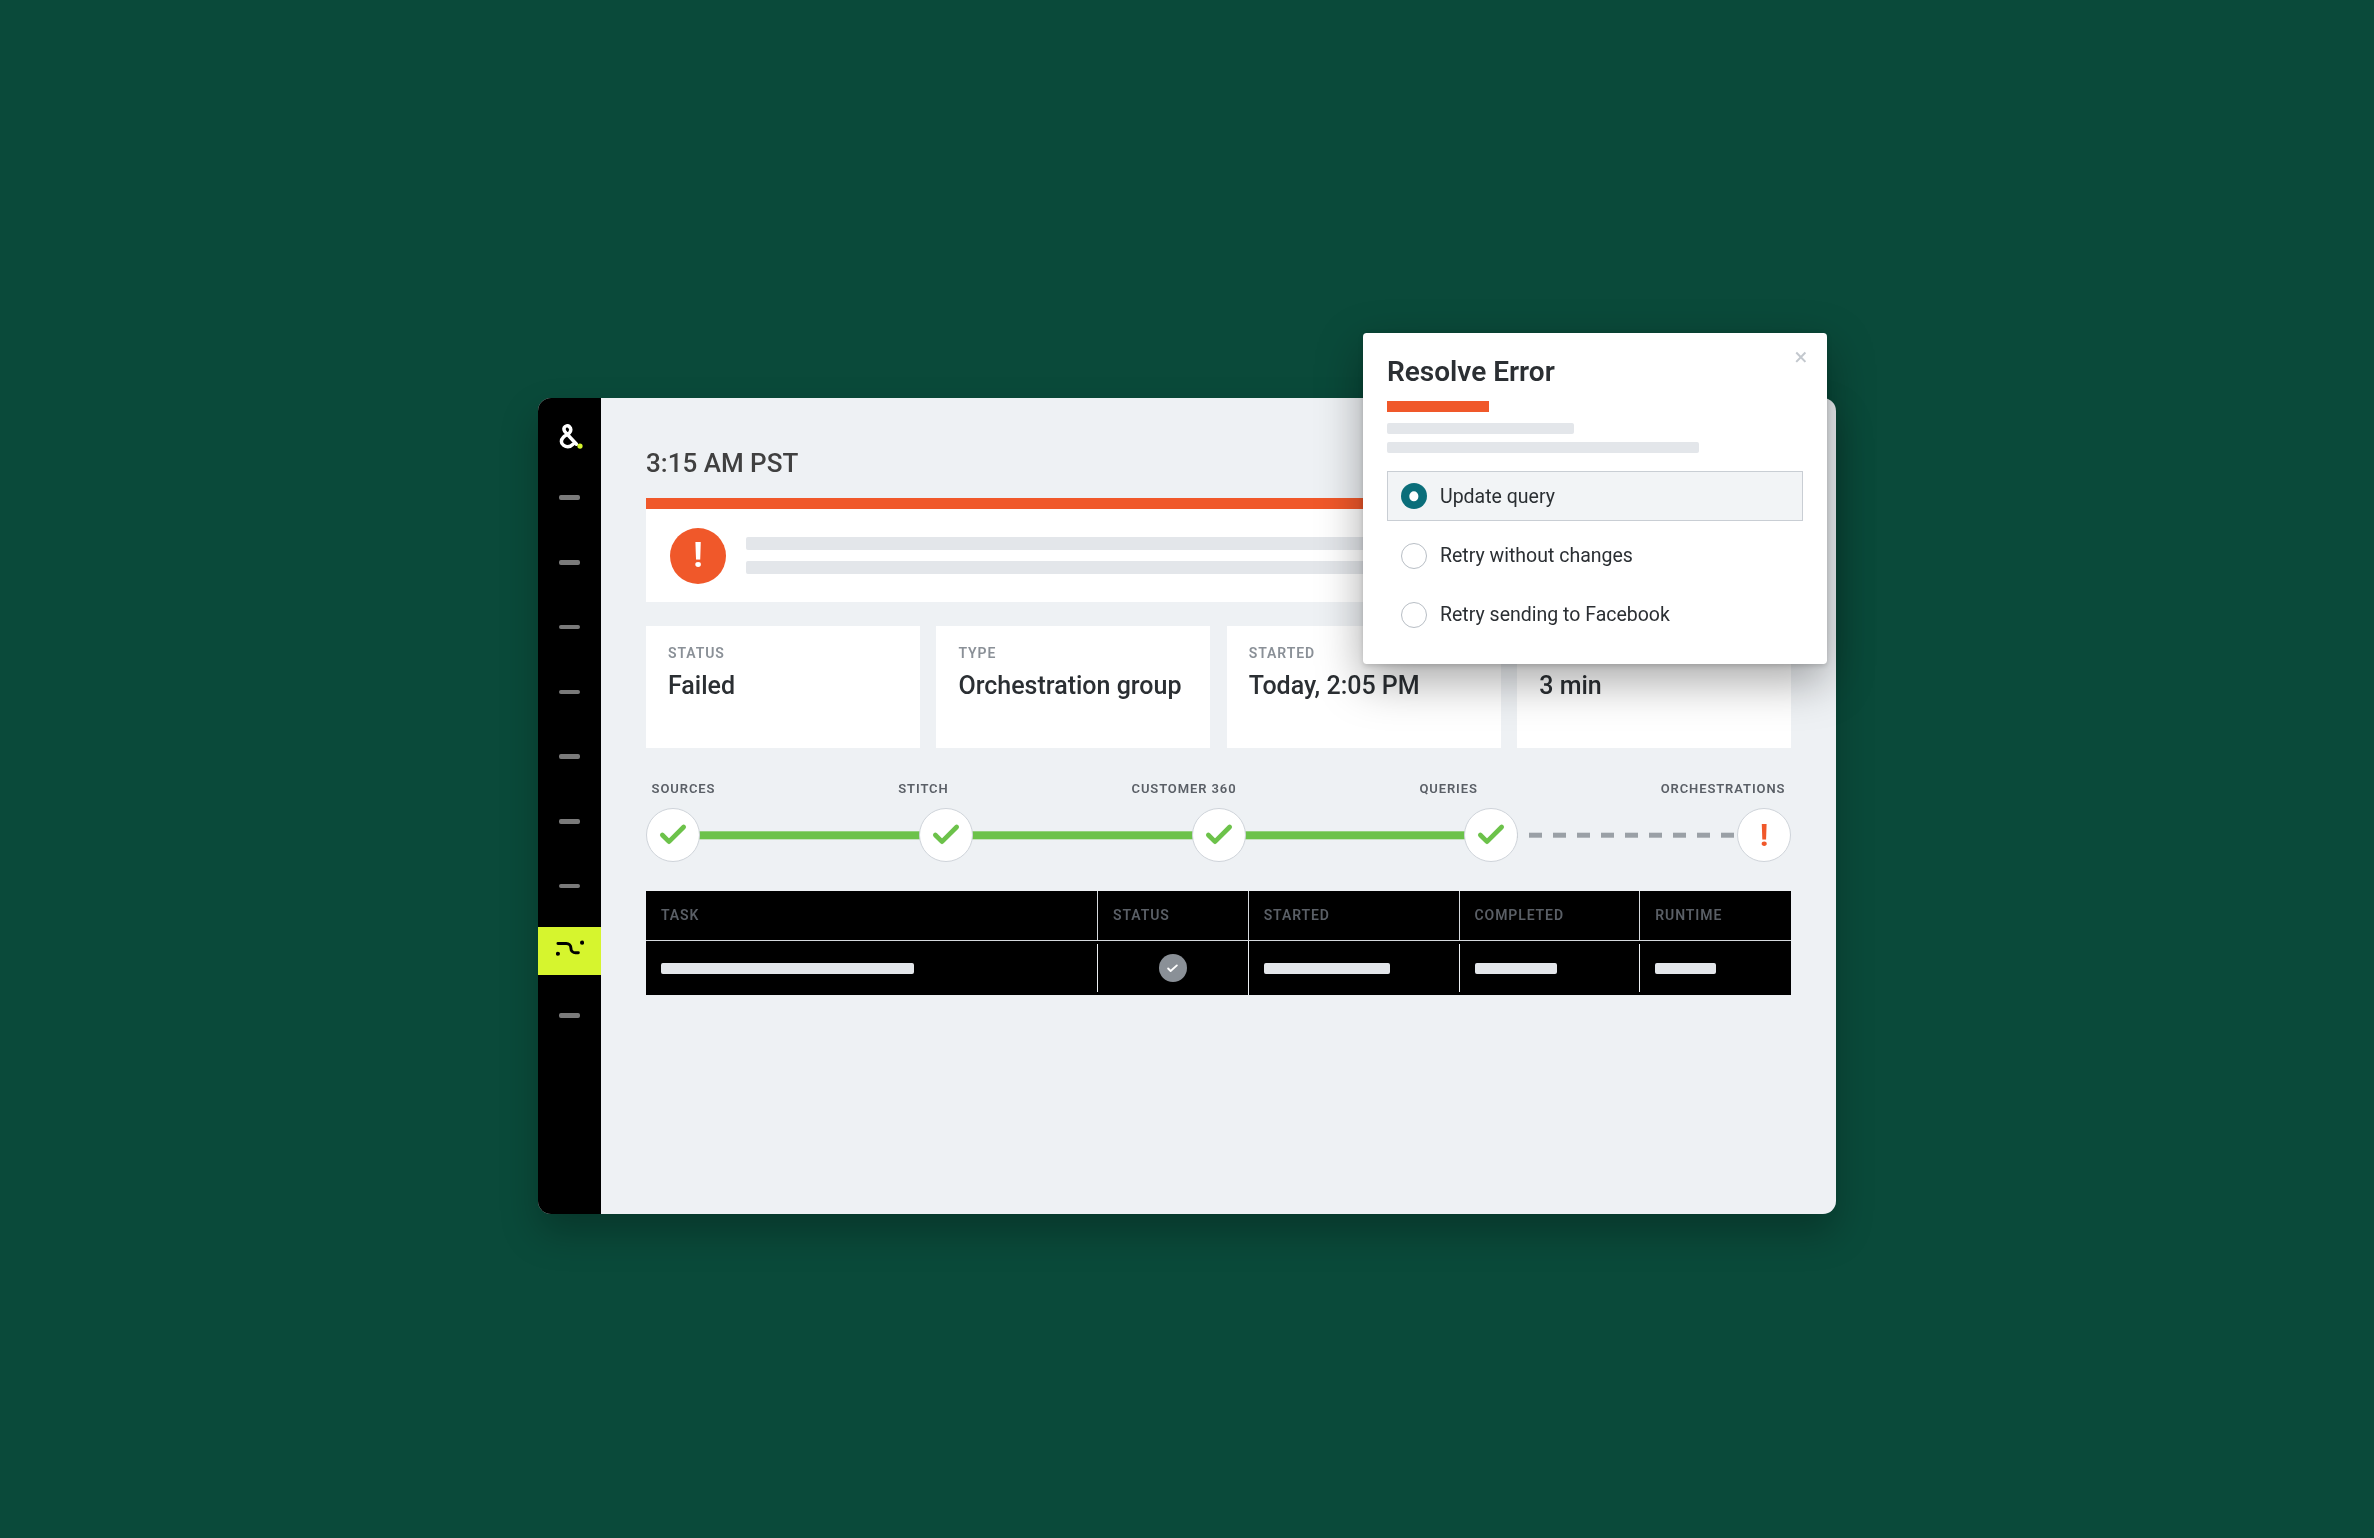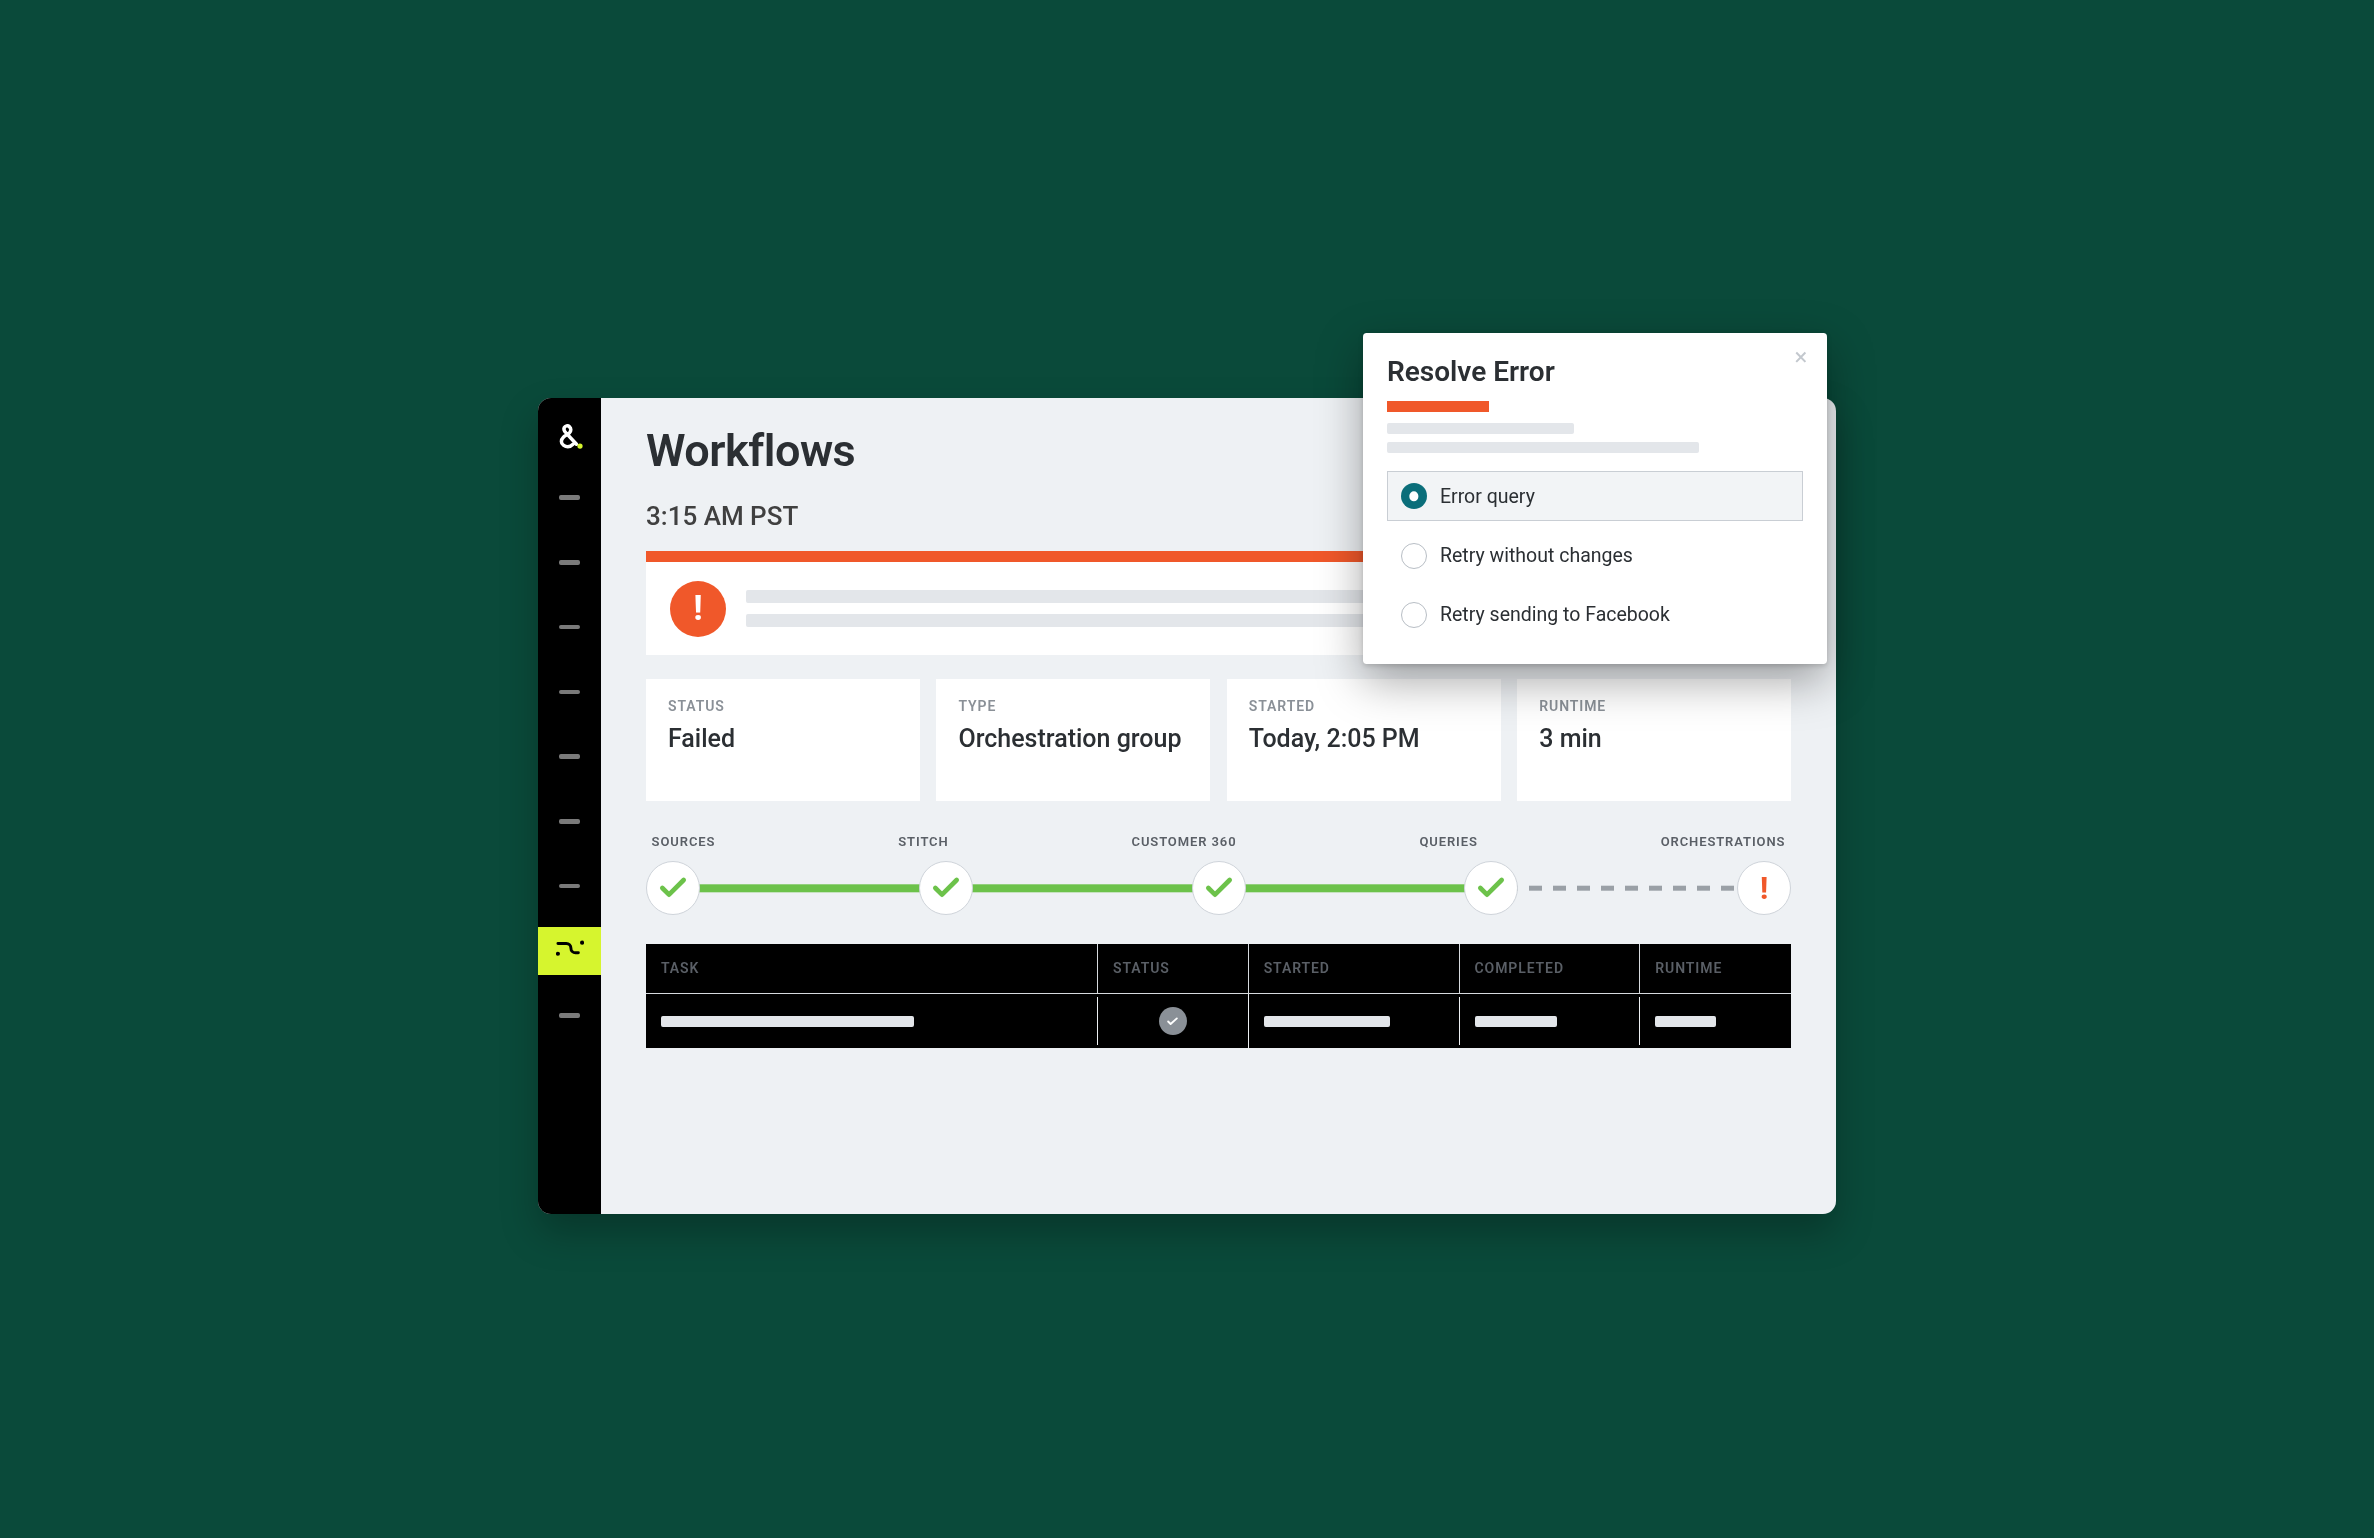--- a/index.html
+++ b/index.html
@@ -282,21 +282,20 @@
           </svg>
         </span>
       </div>
       <div class="nav-item">
           <div class="nav-dash"></div>
         </div>
     </aside>
 
     <main class="main">
       <div class="page-header">
-        <h1 class="page-title">Workflows</h1>
         <div class="page-subtitle">3:15 AM PST</div>
       </div>
 
       <div class="accent-bar"></div>
 
       <div class="error-banner">
         <div class="error-circle">
             <span>!</span>
           </div>
         <div class="error-lines">
@@ -408,21 +407,21 @@
     <div class="popover-close">×</div>
     <div class="popover-title">Resolve Error</div>
     <div class="popover-accent"></div>
     <div class="popover-ph">
       <div class="ph h12" style="width:45%"></div>
       <div class="ph h12" style="width:75%"></div>
     </div>
     <div class="radio-group">
       <div class="radio-item selected">
         <div class="radio-circle"></div>
-        <span>Error query</span>
+        <span>Update query</span>
       </div>
       <div class="radio-item">
         <div class="radio-circle"></div>
         <span>Retry without changes</span>
       </div>
       <div class="radio-item">
         <div class="radio-circle"></div>
         <span>Retry sending to Facebook</span>
       </div>
     </div>

